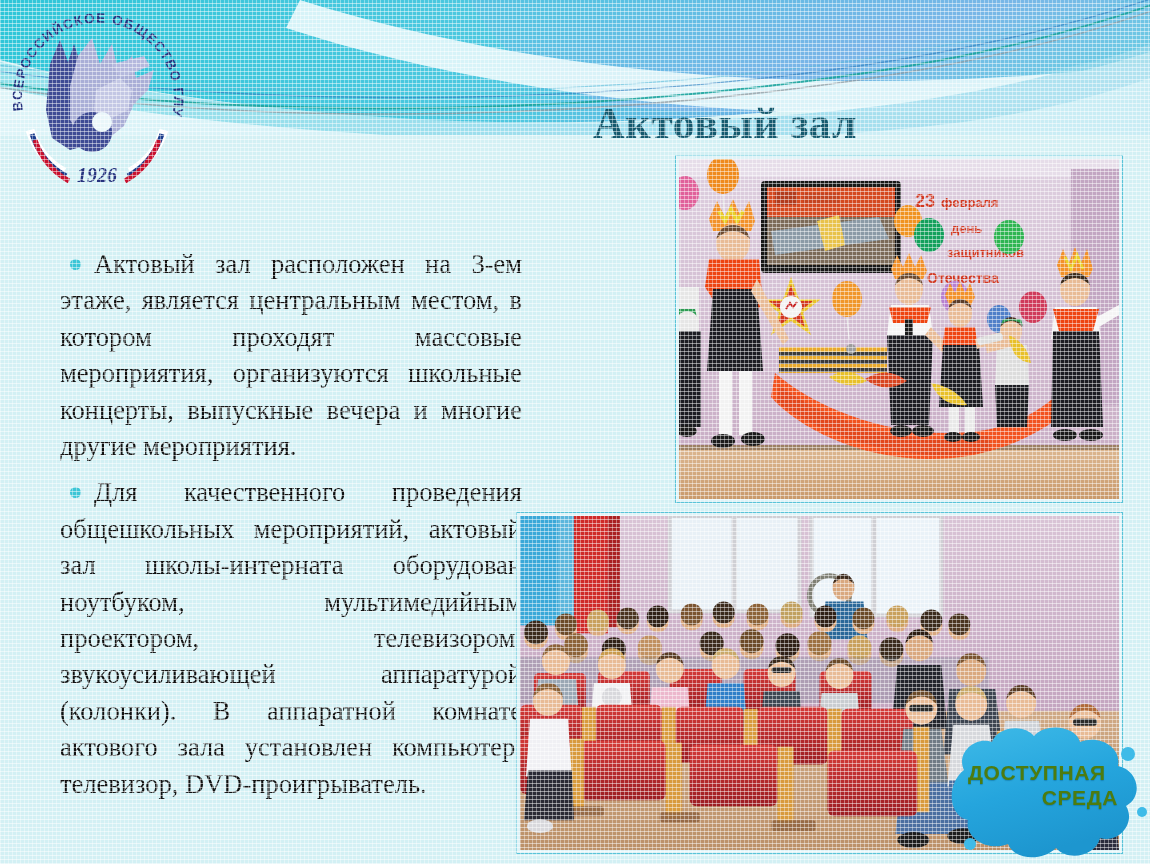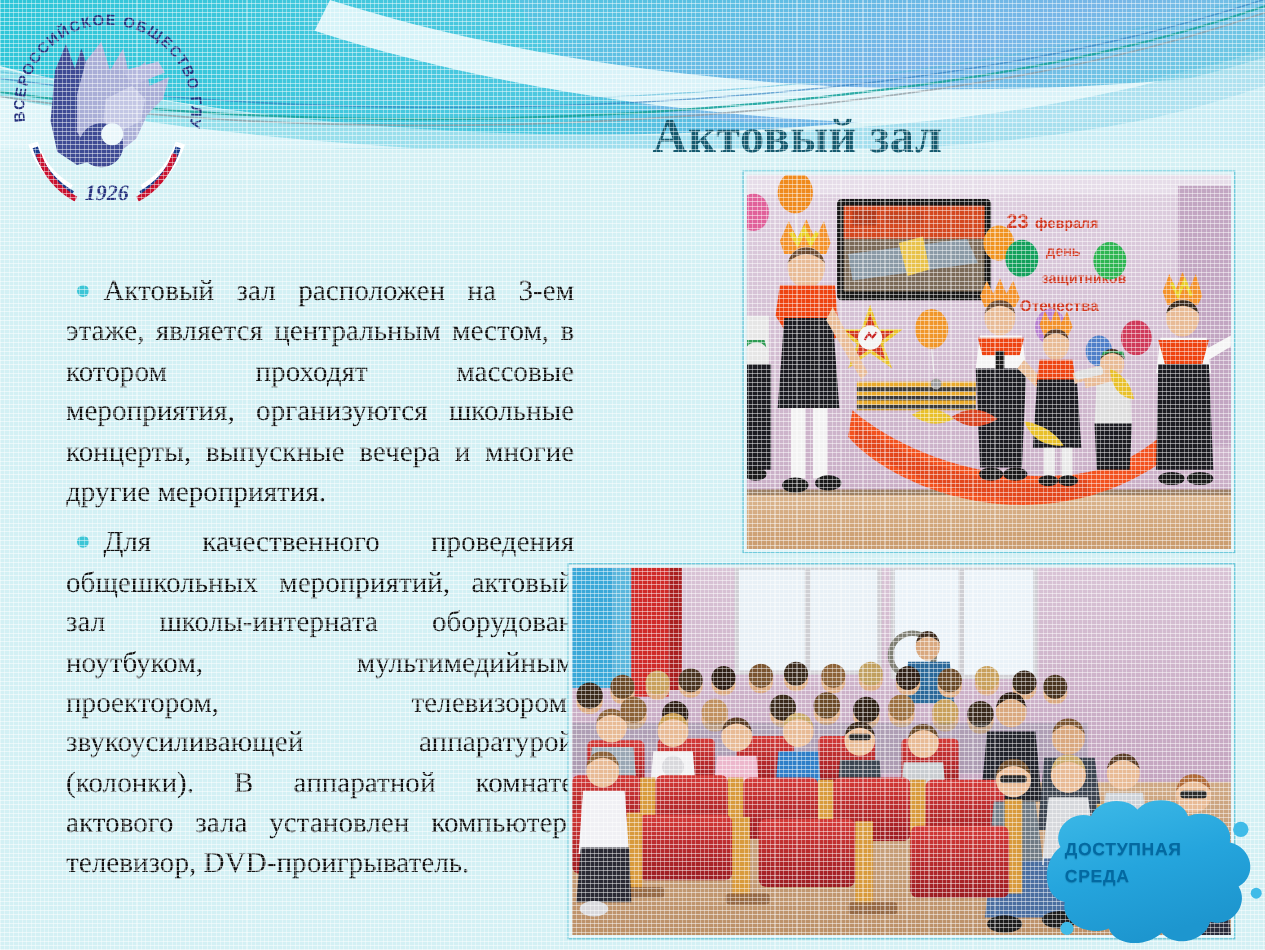--- a/index.html
+++ b/index.html
@@ -136,29 +136,29 @@
     width: 220px;
     height: 146px;
     z-index: 7;
   }
   .badge svg { display: block; }
   .badge-text {
     position: absolute;
     left: 38px;
     top: 42px;
     width: 150px;
-    color: #0369a1;
+    color: #4d7c0f;
     font-family: "Liberation Sans", sans-serif;
     font-weight: bold;
-    font-size: 16px;
+    font-size: 21px;
     line-height: 25px;
     letter-spacing: 0.6px;
     text-shadow: 0 1px 1px rgba(0,80,120,0.35);
   }
-  .badge-text .l2 { display: block; }
+  .badge-text .l2 { display: block; text-align: right; }
 </style>
 </head>
 <body>
 
 <div class="slide">
 
   <div class="wave-band">
     <svg width="1150" height="135" viewBox="0 0 1150 135" xmlns="http://www.w3.org/2000/svg">
       <defs>
         <linearGradient id="gTeal" x1="0" y1="0" x2="1" y2="0">

